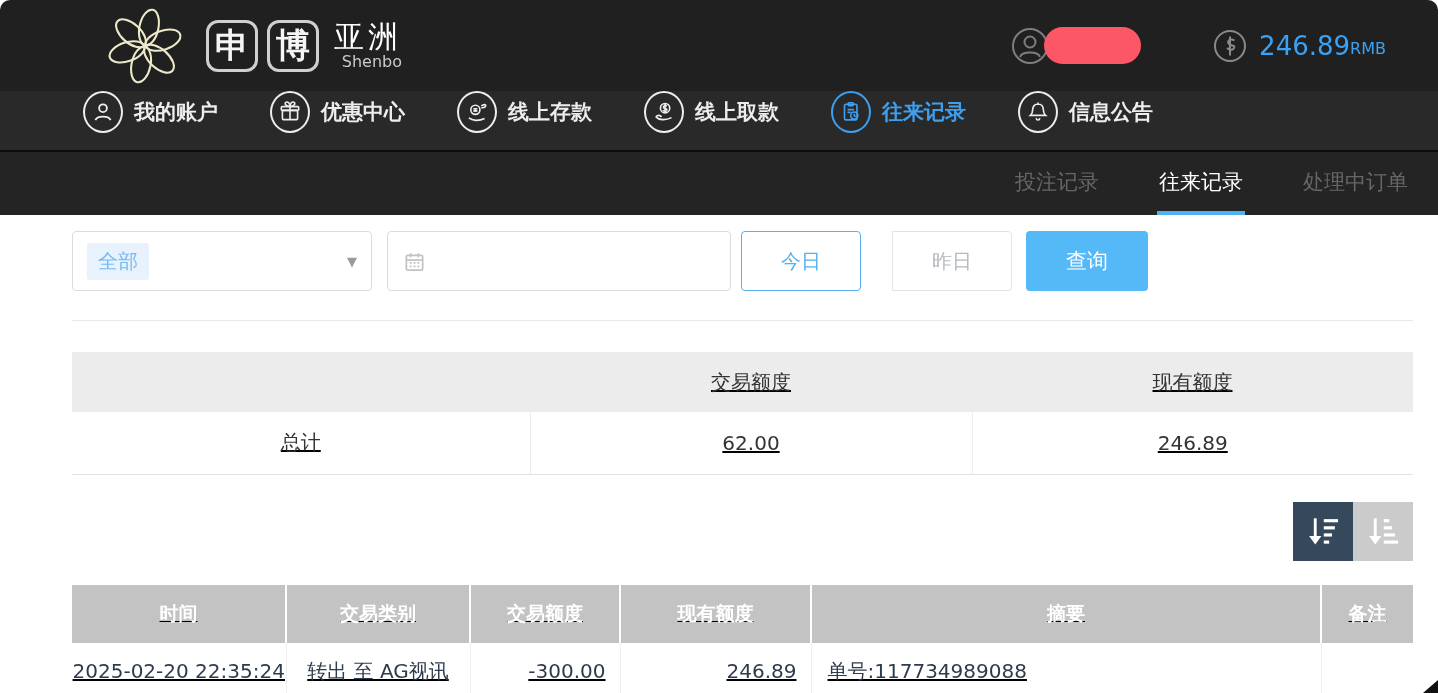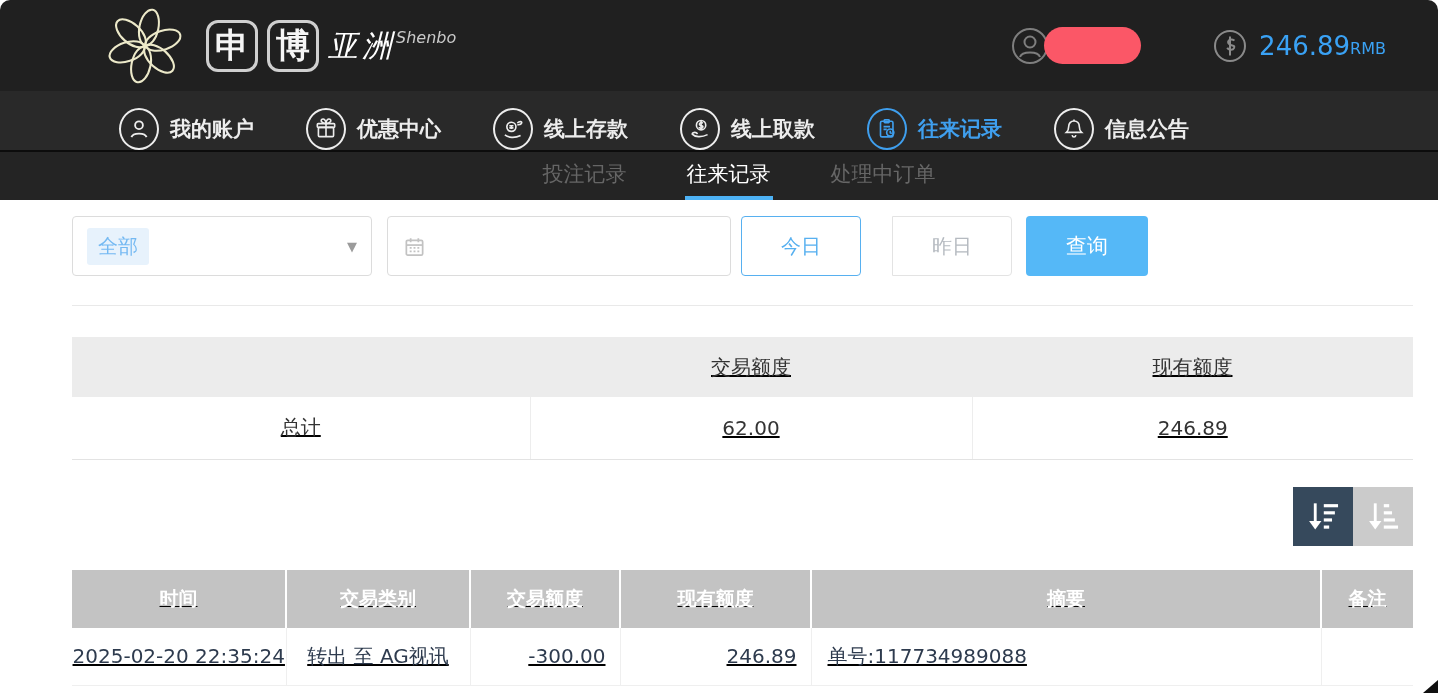--- a/index.html
+++ b/index.html
@@ -8,44 +8,44 @@
   .page { position:relative; width:1438px; height:693px; background:#fff; overflow:hidden;
           border-radius:10px 10px 0 0; }
 
   
   .topbar { height:91px; background:#202020; display:flex; align-items:center; }
   .logo { display:flex; align-items:center; margin-left:98px; cursor:pointer; }
   .flower { width:94px; height:86px; margin-right:14px; }
   .logo-box { width:52px; height:52px; border:3px solid #cfcfcf; border-radius:12px;
               color:#f5f5f5; font-size:34px; font-weight:600; display:flex; align-items:center;
               justify-content:center; margin-right:9px; }
-  .logo-txt { display:flex; margin-left:0;font-style:italic; }
+  .logo-txt { display:flex; flex-direction:column; margin-left:6px; }
   .logo-region { color:#ffffff; font-size:30px; letter-spacing:4px; line-height:1.1; }
   .logo-sub { color:#c9c9c9; font-size:16px; text-align:right; line-height:1.1; }
 
   .top-right { margin-left:auto; margin-right:52px; display:flex; align-items:center; }
   .avatar-ic { width:40px; height:40px; }
   .user-pill { width:97px; height:37px; border-radius:19px; background:#fb5767; margin-left:-6px; cursor:pointer; }
   .balance { display:flex; align-items:center; margin-left:72px; }
   .dollar-ic { width:34px; height:34px; }
   .bal-amt { color:#3aa2f5; font-size:26px; margin-left:12px; }
   .bal-cur { color:#3aa2f5; font-size:16px; margin-top:6px; }
 
   
   .mainnav { height:61px; background:#292929; border-bottom:2px solid #0c0c0c;
-             display:flex; align-items:flex-end; padding-left:119px; }
+             display:flex; align-items:flex-start; padding-left:83px; }
   .nav-item { display:flex; align-items:center; margin-right:52px; color:#ededed; cursor:pointer; }
   .nav-item.active { color:#3f9fee; }
   .nav-ring { width:40px; height:42px; border:2px solid currentColor; border-radius:50%;
               display:flex; align-items:center; justify-content:center; }
   .nav-ring svg { width:26px; height:26px; }
   .nav-label { font-size:21px; font-weight:bold; margin-left:11px; }
 
   
-  .subtabs { height:48px; background:#242424; display:flex; justify-content:center;
+  .subtabs { height:63px; background:#242424; display:flex; justify-content:flex-end;
              padding-left:40px; }
   .subtab { height:100%; display:flex; align-items:center; padding:0 2px; margin:0 28px;
             font-size:21px; color:#666666; border-bottom:4px solid transparent; cursor:pointer; }
   .subtab.active { color:#ffffff; border-bottom-color:#4db2f5; }
 
   
   .content { padding:0 25px 0 72px; }
   .filter-row { margin-top:16px; height:60px; display:flex; align-items:stretch; }
   .select-box { width:300px; border:1px solid #dcdcdc; border-radius:4px; display:flex;
                 align-items:center; padding:0 14px; cursor:pointer; background:#fff; }

